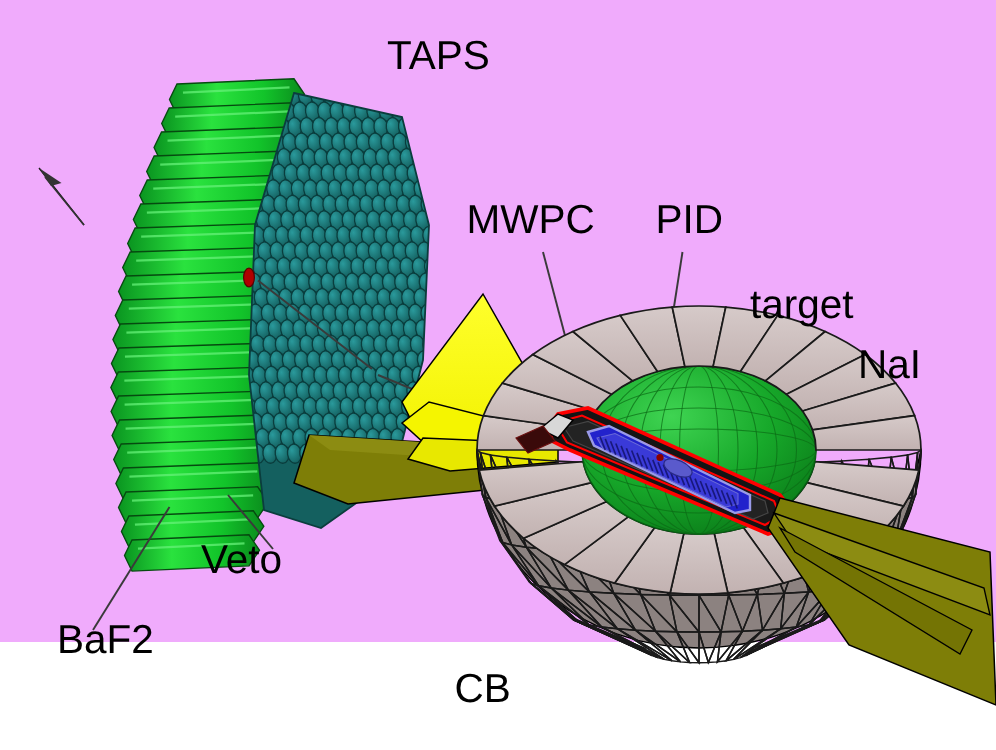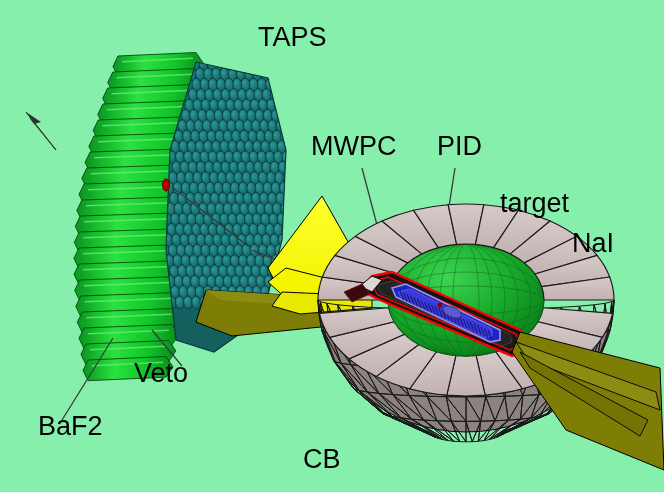--- a/index.html
+++ b/index.html
@@ -1,18 +1,18 @@
 <!DOCTYPE html>
 <html><head>
 <meta charset="utf-8">
 <style>
   html,body{margin:0;padding:0;background:#ffffff;}
   body{width:664px;height:500px;overflow:hidden;
        font-family:"Liberation Sans",sans-serif;}
-  #stage{position:relative;width:664px;height:492px;background:#86efac;}
+  #stage{position:relative;width:664px;height:428px;background:#f0abfc;}
   svg#scene{position:absolute;left:0;top:0;width:664px;height:500px;display:block;}
   .lbl{fill:#000;font-family:"Liberation Sans",sans-serif;font-size:27px;}
   .leader{stroke:#3a3a3a;stroke-width:1.3;fill:none;}
   .edge{stroke:#000;stroke-width:1;}
   .thin{stroke:#111;stroke-width:0.9;fill:none;}
 </style>
 </head>
 <body>
 
 <div id="stage">

